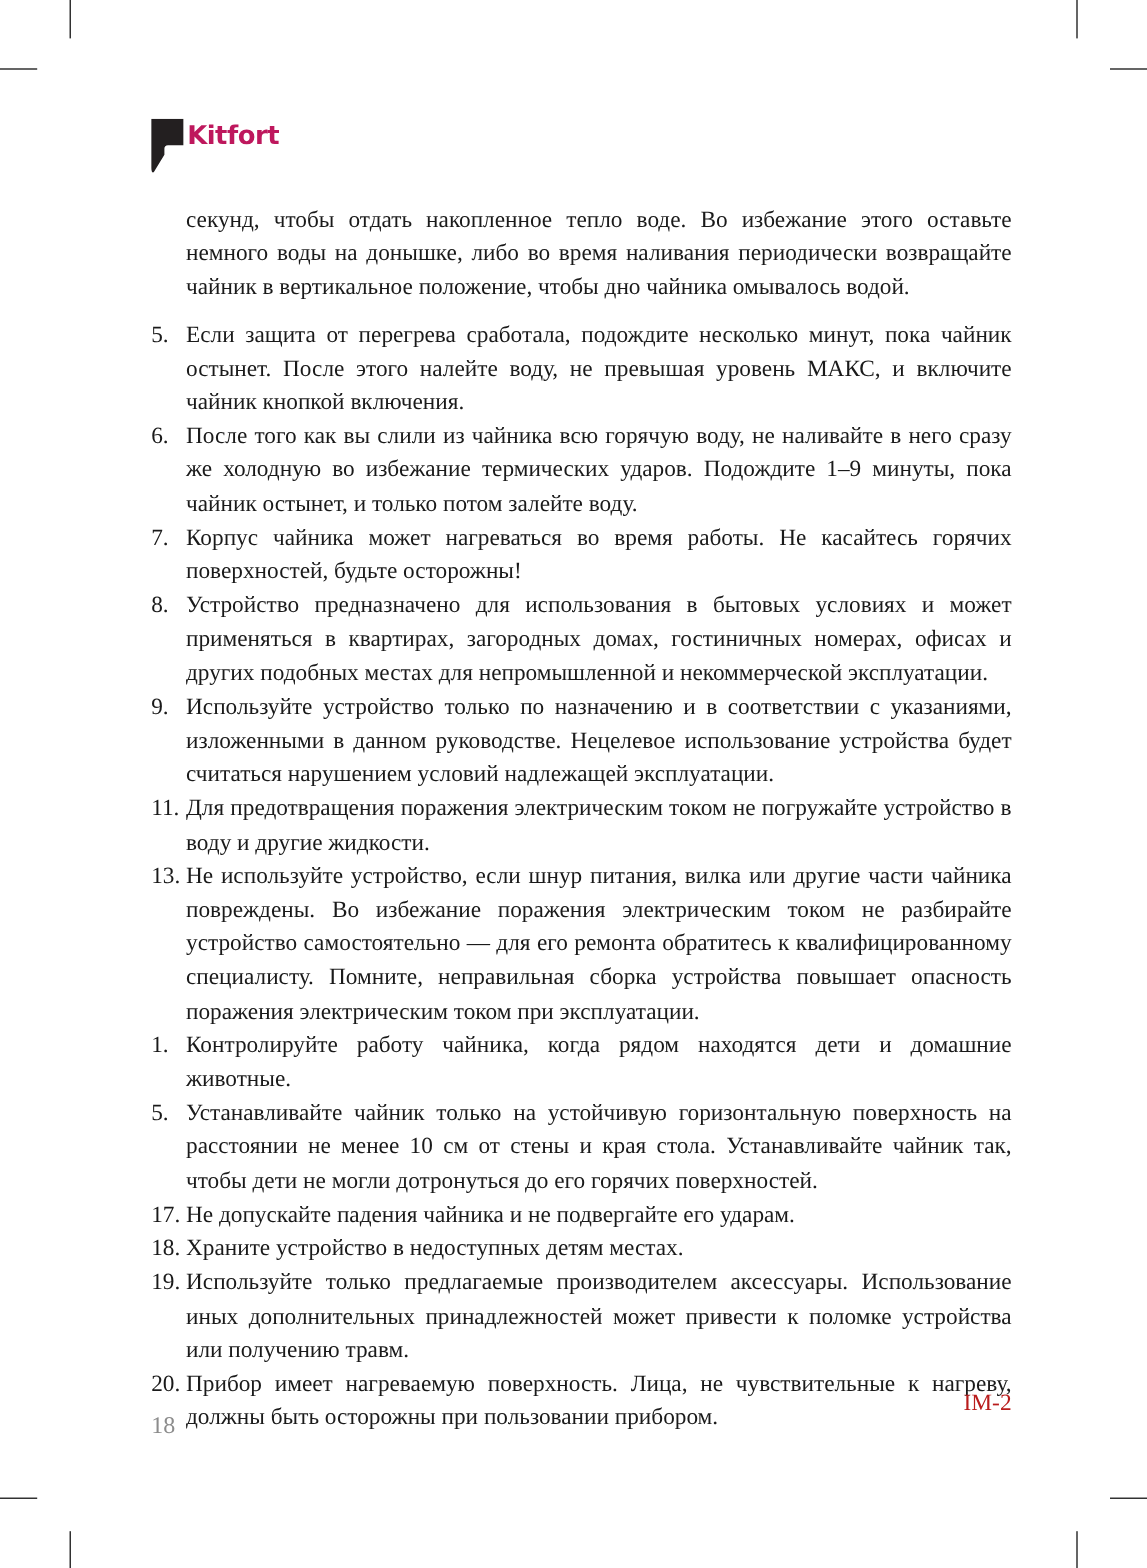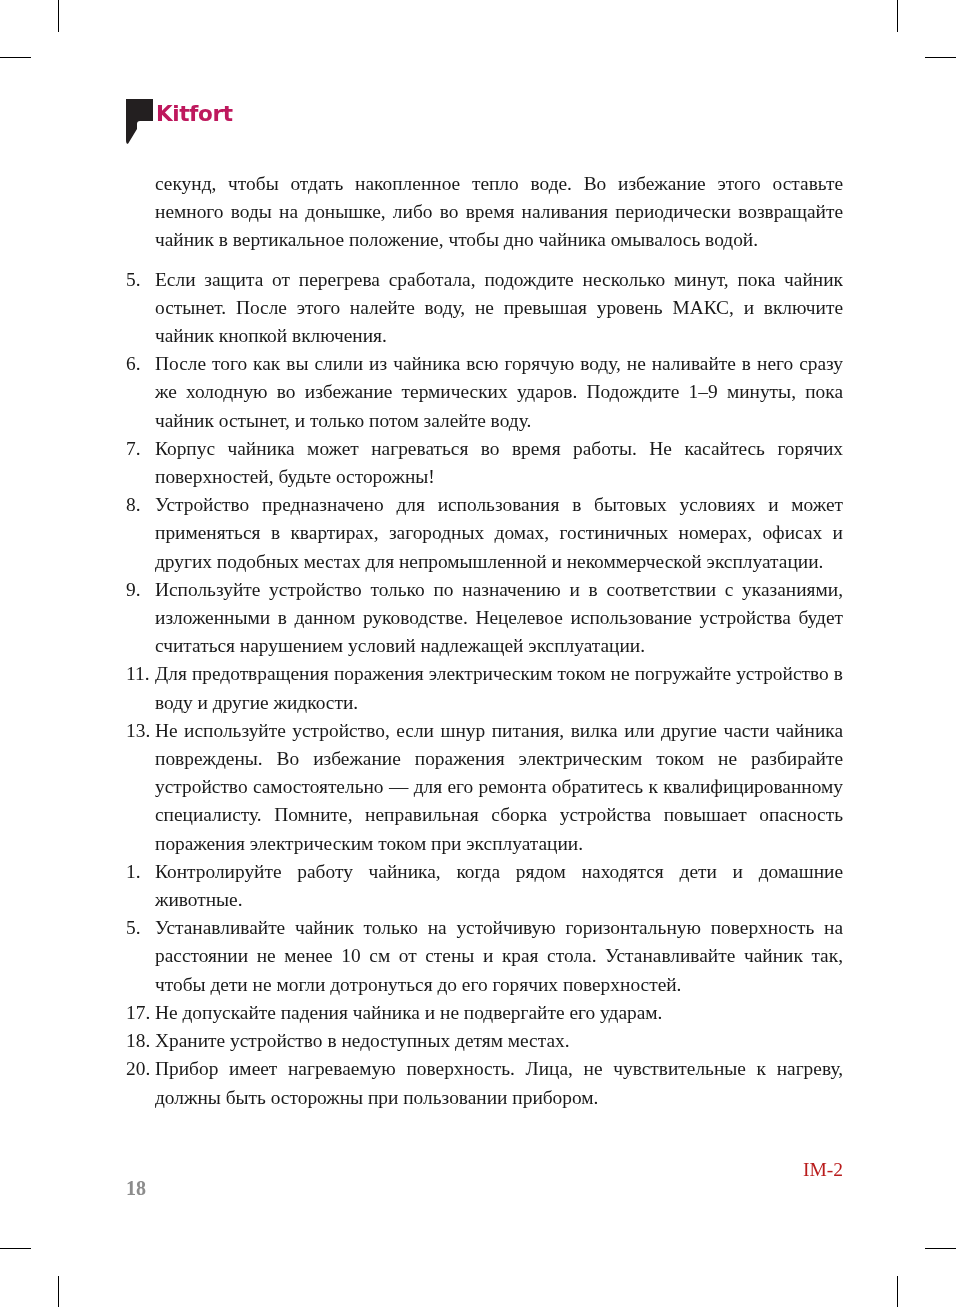--- a/index.html
+++ b/index.html
@@ -116,21 +116,20 @@
     width: 717px;
     height: 48px;
   }
   .folio {
     position: absolute;
     left: 0;
     top: 18px;
     font-size: 20px;
     color: #8c8c8c;
     line-height: 1;
-    font-weight: bold;
   }
   .doccode {
     position: absolute;
     right: 0;
     top: 0;
     font-size: 19.5px;
     color: #b91c1c;
     line-height: 1;
   }
 </style>
@@ -210,20 +209,24 @@
     <li>
       <span class="marker">17.</span>
       <span class="txt">Не допускайте падения чайника и не подвергайте его ударам.</span>
     </li>
 
     <li>
       <span class="marker">18.</span>
       <span class="txt">Храните устройство в недоступных детям местах.</span>
     </li>
 
+    <li>
+      <span class="marker">19.</span>
+      <span class="txt">Используйте только предлагаемые производителем аксессуары. Использование иных дополнительных принадлежностей может привести к поломке устройства или получению травм.</span>
+    </li>
 
     <li>
       <span class="marker">20.</span>
       <span class="txt">Прибор имеет нагреваемую поверхность. Лица, не чувствительные к нагреву, должны быть осторожны при пользовании прибором.</span>
     </li>
 
   </ol>
 </div>
 
 <div class="footer">

